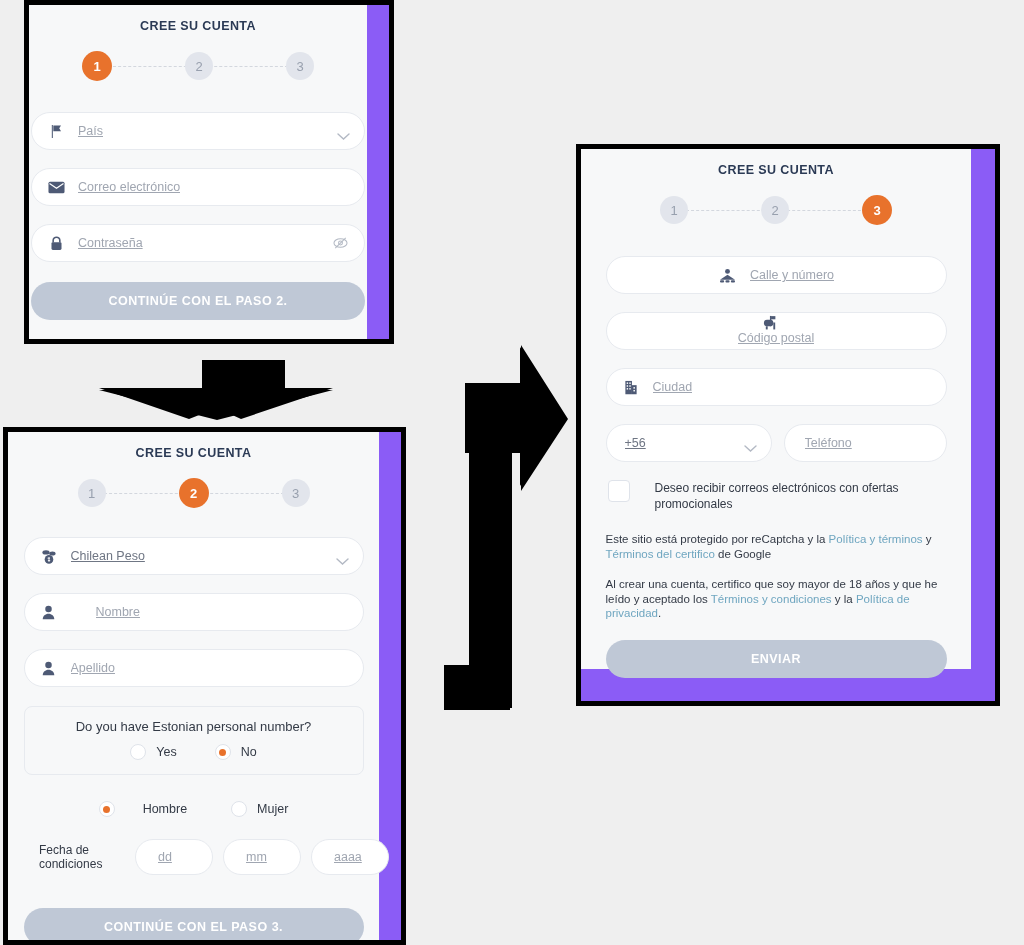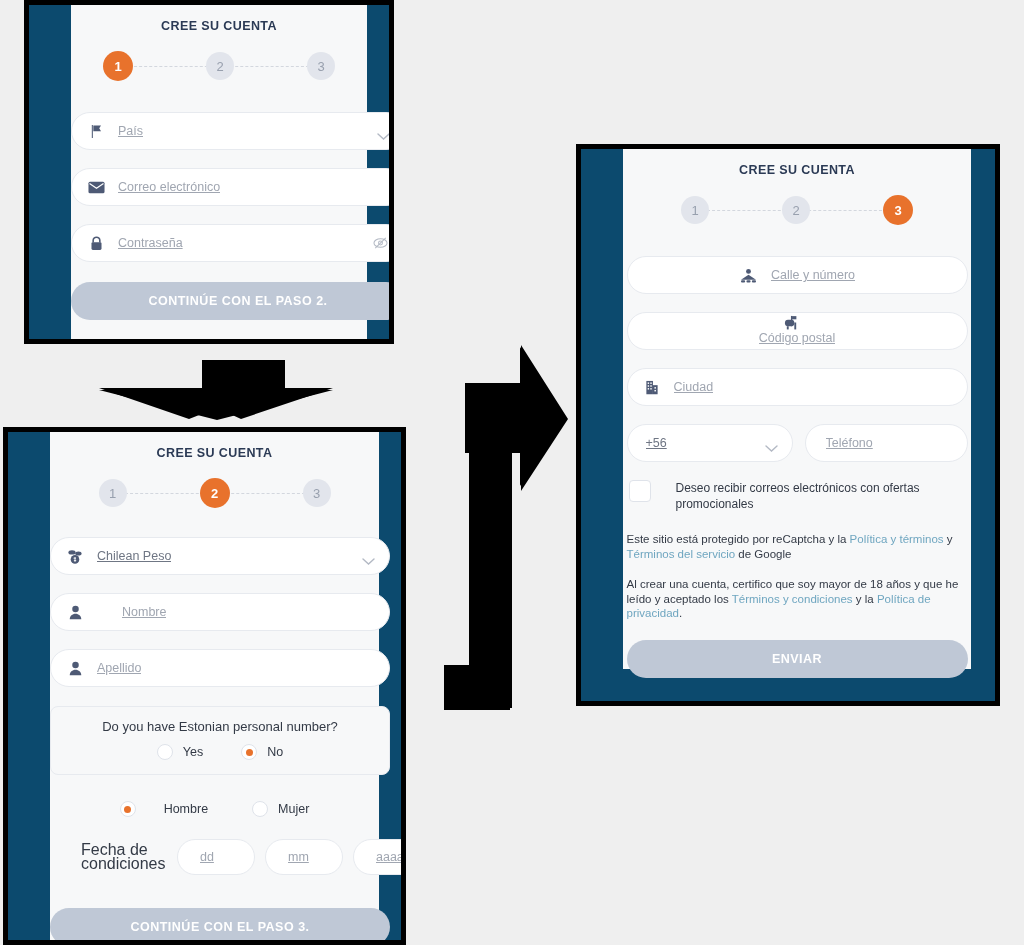--- a/index.html
+++ b/index.html
@@ -8,23 +8,22 @@
     background: #efefef;
     font-family: "Liberation Sans", sans-serif;
     overflow: hidden;
   }
   #stage { position: relative; width: 1024px; height: 945px; }
 
   
   .panel {
     position: absolute;
     border: 5px solid #000;
-    background: #0c4a6e;
+    background: #8b5cf6;
     overflow: hidden;
-    padding-left: 42px;
   }
   .card {
     background: #f7f8f9;
     height: 100%;
     padding-top: 14px;
   }
   .card.narrow { width: calc(100% - 22px); }
 
   .card-title {
     text-align: center;
@@ -142,21 +141,21 @@
   }
   .radio.on .dot { background: #e8722c; }
   .radio-label {
     font-size: 12.5px;
     color: #333a46;
     margin-left: 10px;
   }
 
   
   .dob-label {
-    font-size: 16px;
+    font-size: 12px;
     color: #333a46;
     line-height: 14px;
   }
   .dob-field {
     height: 36px;
     border: 1px solid #e7eaef;
     border-radius: 18px;
     background: #fff;
     display: flex; align-items: center;
     padding-left: 22px;
@@ -431,21 +430,21 @@
           <span class="ph">Teléfono</span>
         </div>
       </div>
 
       <div style="display:flex; align-items:flex-start; width:341px; margin:18px auto 0; padding-left:2px;">
         <span class="checkbox"></span>
         <span class="chk-label" style="max-width:250px;">Deseo recibir correos electrónicos con ofertas promocionales</span>
       </div>
 
       <div class="legal" style="width:341px; margin:20px auto 0;">
-        <span>Este sitio está protegido por reCaptcha y la </span><span class="lnk">Política y términos</span><span> y </span><span class="lnk">Términos del servicio</span><span> de Google</span>
+        <span>Este sitio está protegido por reCaptcha y la </span><span class="lnk">Política y términos</span><span> y </span><span class="lnk">Términos del certifico</span><span> de Google</span>
       </div>
 
       <div class="legal" style="width:341px; margin:16px auto 0;">
         <span>Al crear una cuenta, certifico que soy mayor de 18 años y que he leído y aceptado los </span><span class="lnk">Términos y condiciones</span><span> y la </span><span class="lnk">Política de privacidad</span><span>.</span>
       </div>
 
       <div class="cta" style="width:341px; margin-top:19px;">ENVIAR</div>
     </div>
   </div>
 

